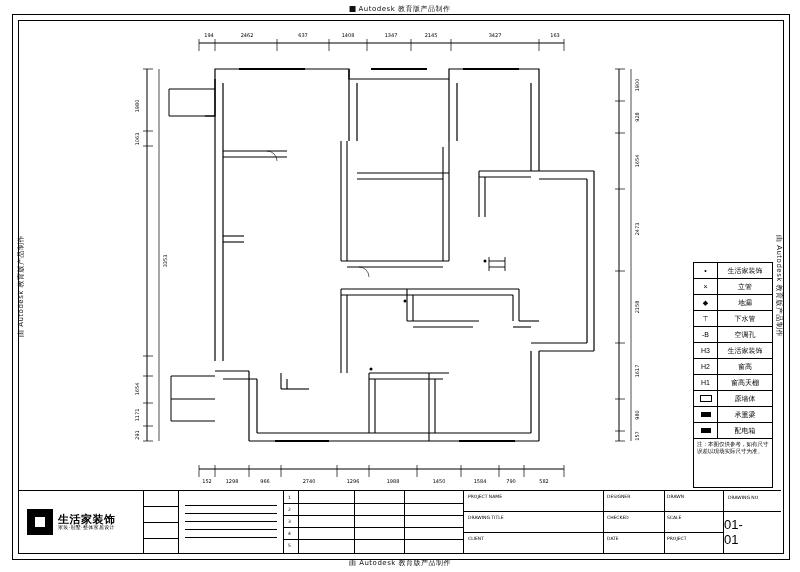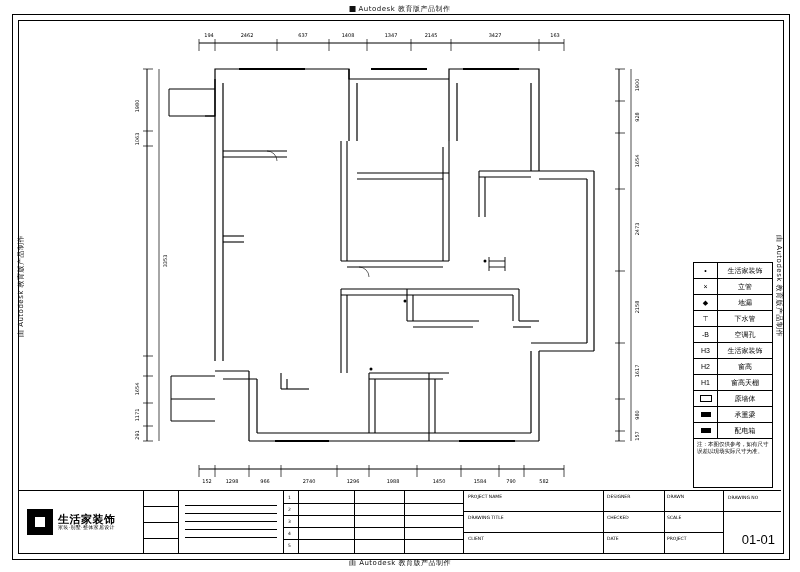--- a/index.html
+++ b/index.html
@@ -92,21 +92,21 @@
   .logo-mark i{display:block;width:10px;height:10px;background:#fff;}
   .logo-txt{line-height:1.1;}
   .logo-cn{font-size:11px;font-weight:bold;color:#000;letter-spacing:0.5px;
            font-family:Liberation Sans, sans-serif;}
   .logo-sub{font-size:5px;color:#000;letter-spacing:0.3px;
             font-family:"DejaVu Sans", sans-serif;}
   .ln{position:absolute;background:#000;height:1px;}
   .vln{position:absolute;background:#000;width:1px;}
   .tiny{font-size:4.5px;color:#000;font-family:"DejaVu Sans", sans-serif;white-space:nowrap;}
   .sheetno{
-    position:absolute;right:6px;bottom:6px;font-size:13px;color:#000;
+    position:absolute;right:24px;bottom:6px;font-size:13px;color:#000;
     font-family:"Liberation Sans", sans-serif;
   }
   .dim{font-size:5px;fill:#000;font-family:"DejaVu Sans", sans-serif;}
   .dimv{font-size:5px;fill:#000;font-family:"DejaVu Sans", sans-serif;}
 </style>
 </head>
 <body>
 
 <div id="sheet">
 

